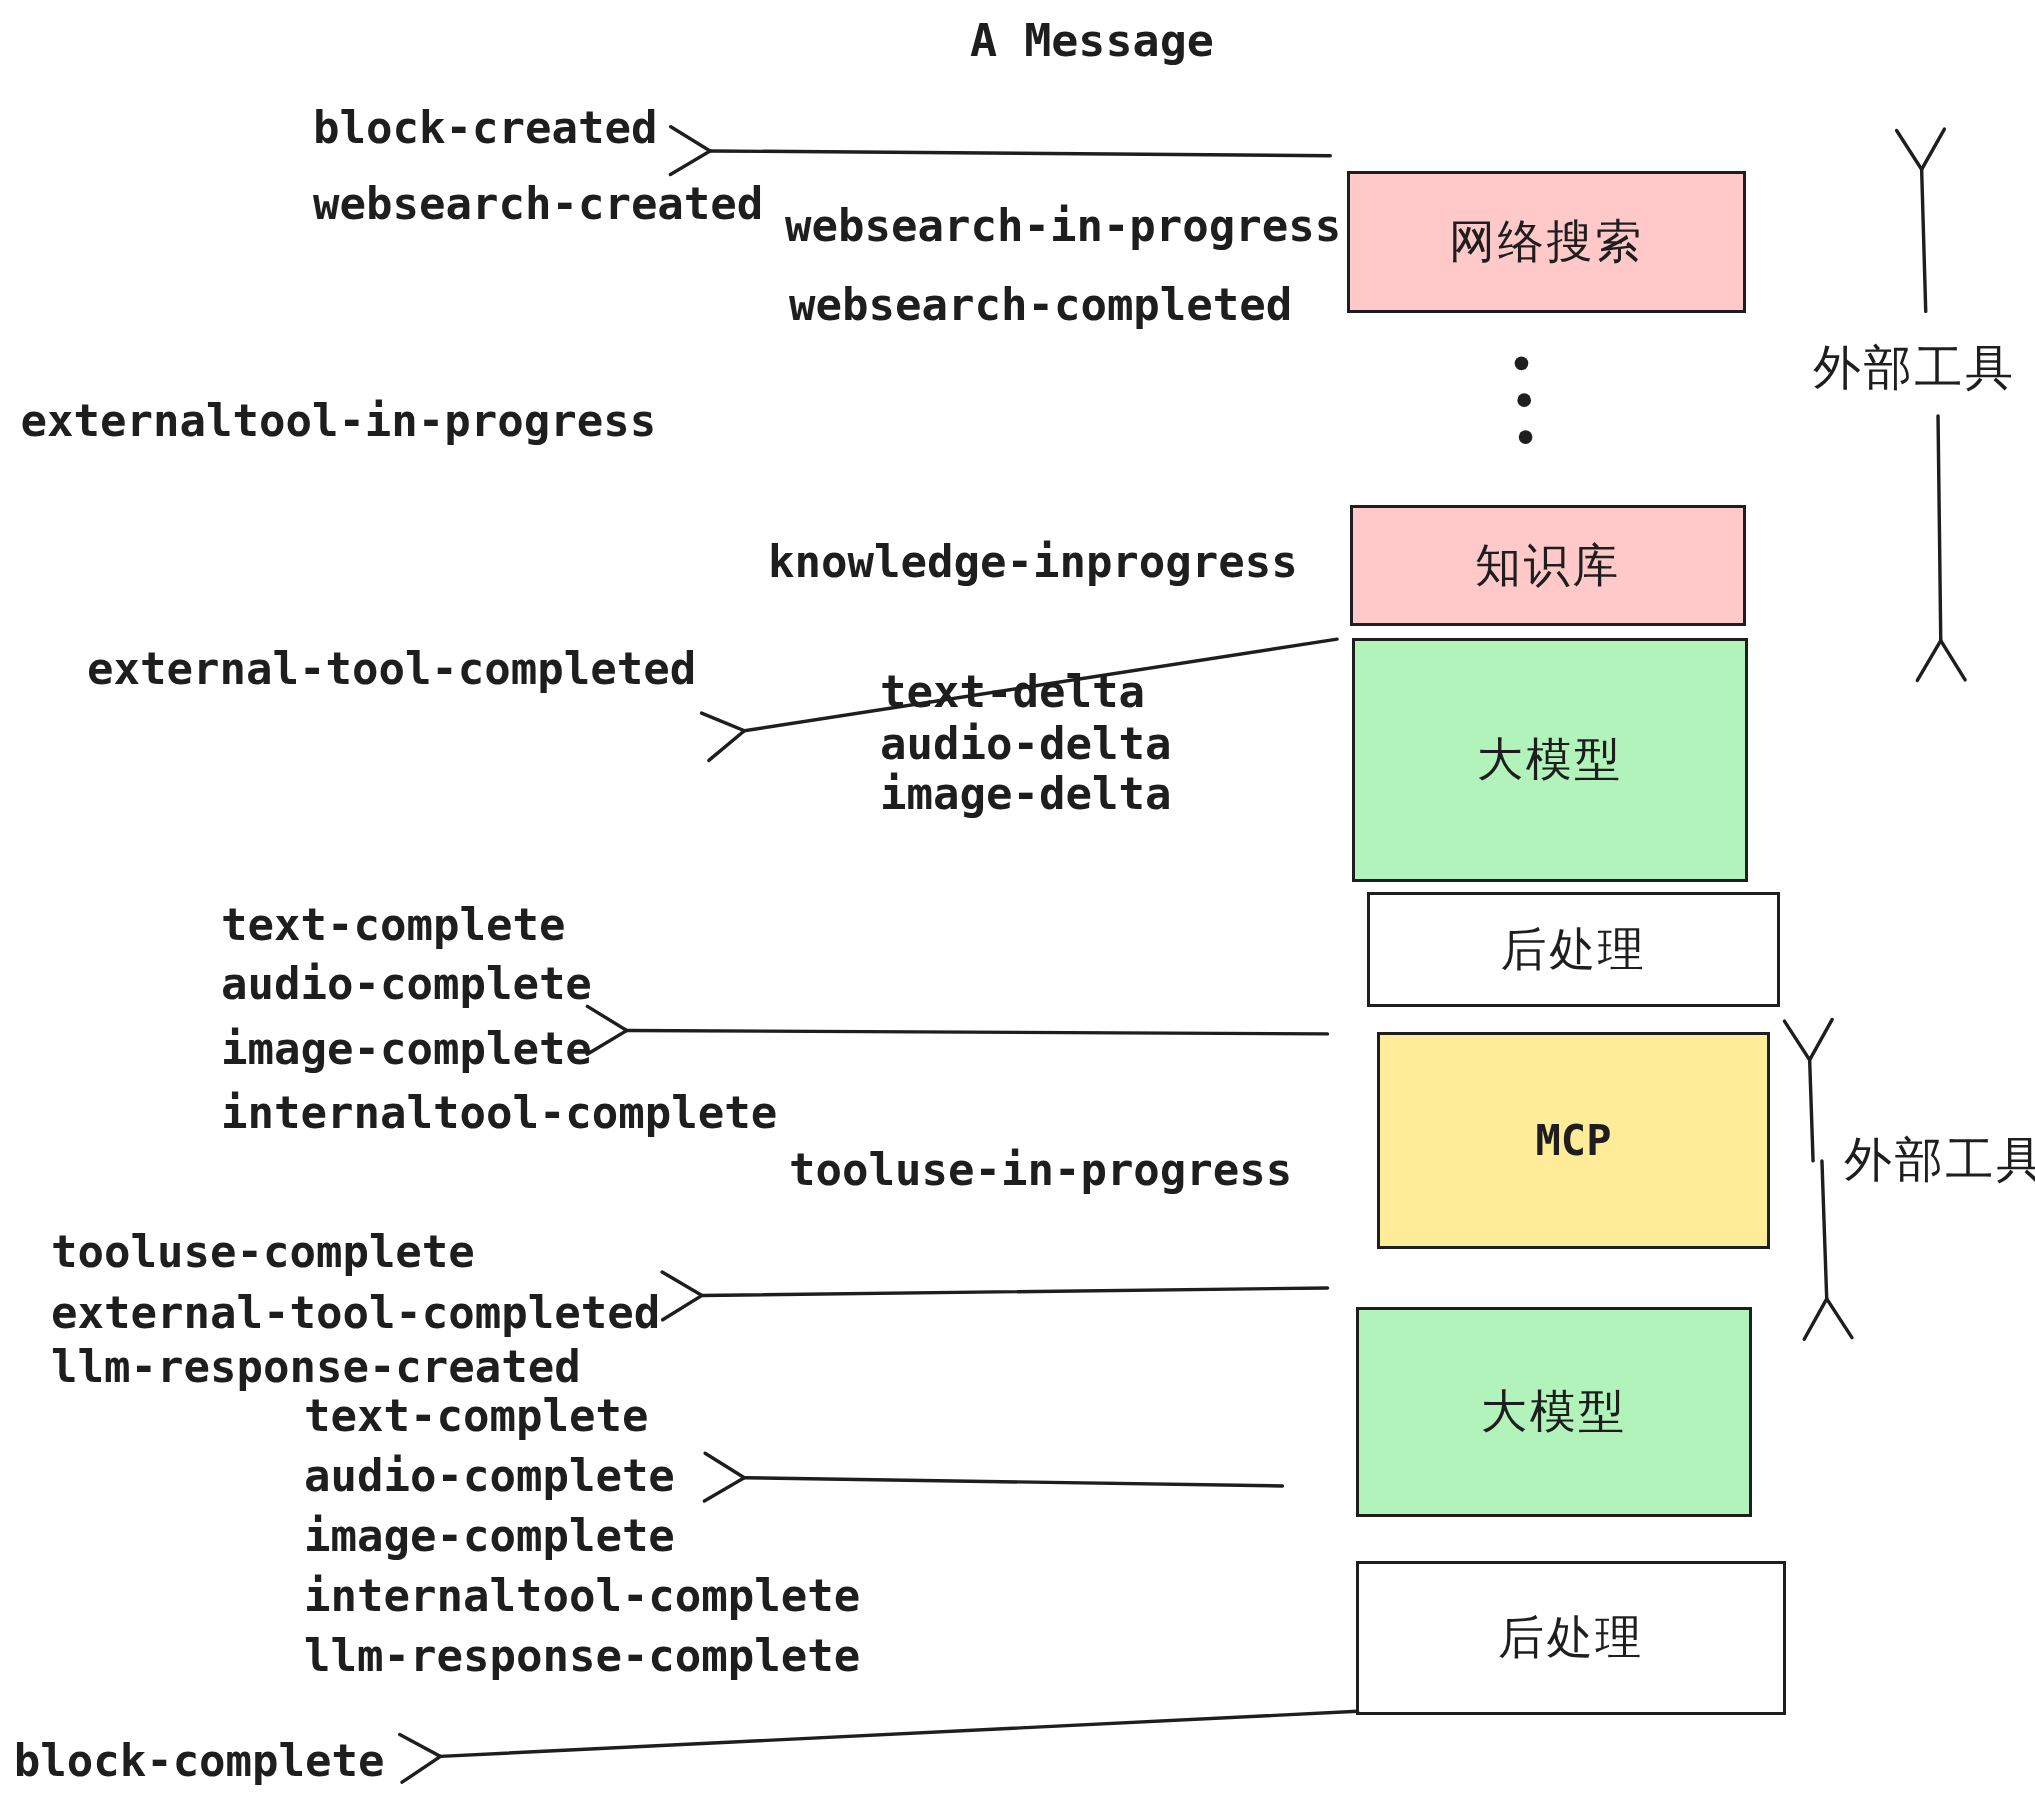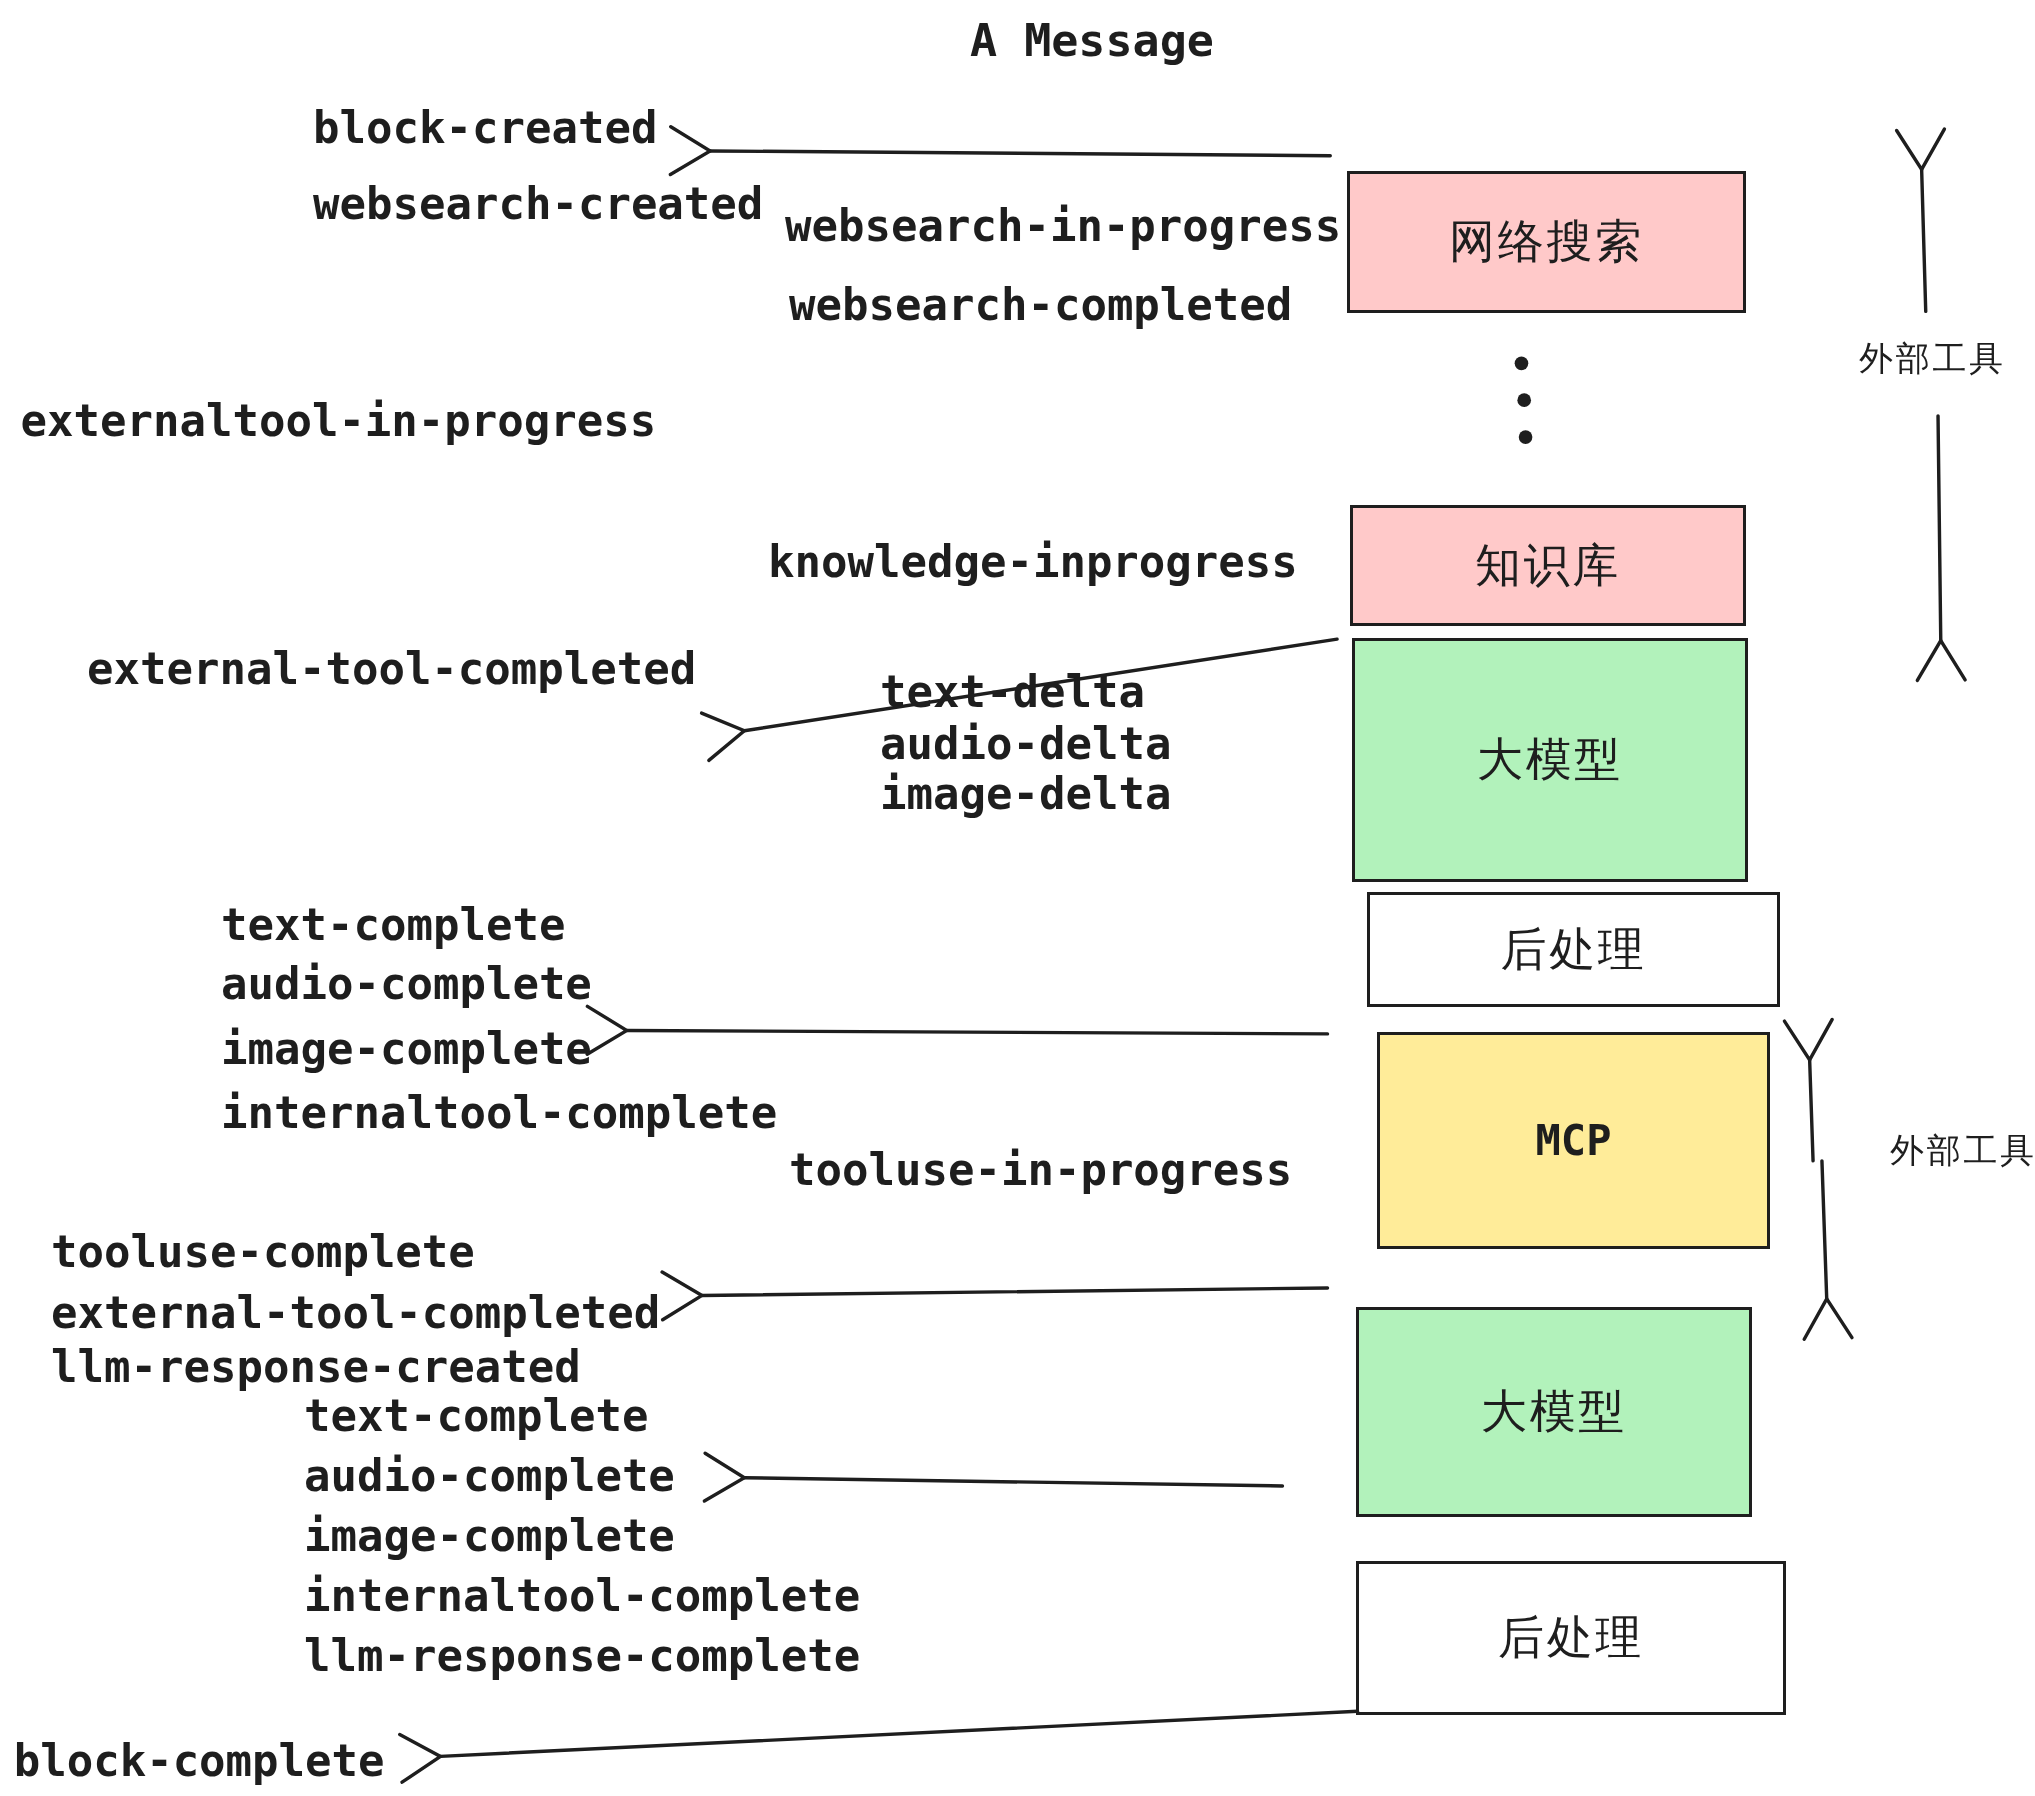--- a/index.html
+++ b/index.html
@@ -44,24 +44,23 @@
     box-sizing:border-box;
   }
   .box.pink{background:var(--c-pink);}
   .box.green{background:var(--c-green);}
   .box.yellow{background:var(--c-yellow);margin-left:18px;}
   .box.mono{font-family:"DejaVu Sans Mono", monospace;font-weight:bold;font-size:42px;letter-spacing:0;}
   .side-label{
     position:absolute;
     white-space:nowrap;
     font-family:Liberation Serif, serif;
-    font-size:34px;
+    font-size:48px;
     letter-spacing:2.7px;
     color:var(--c-text);
-    margin-left:46px;
   }
   svg.overlay{position:absolute;left:0;top:0;pointer-events:none;}
   .ln{stroke:var(--c-stroke);stroke-width:5;fill:none;stroke-linecap:round;}
   .dot{fill:var(--c-stroke);stroke:none;}
 </style>
 </head>
 <body>
 
 <div id="canvas">
 

